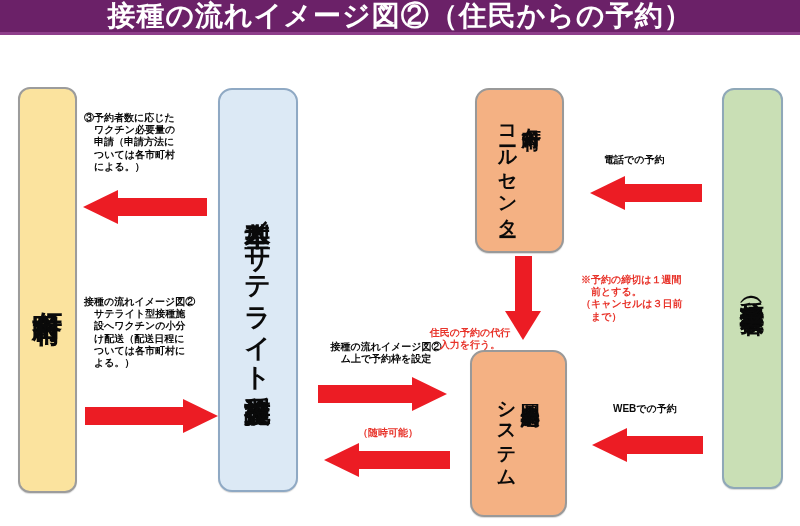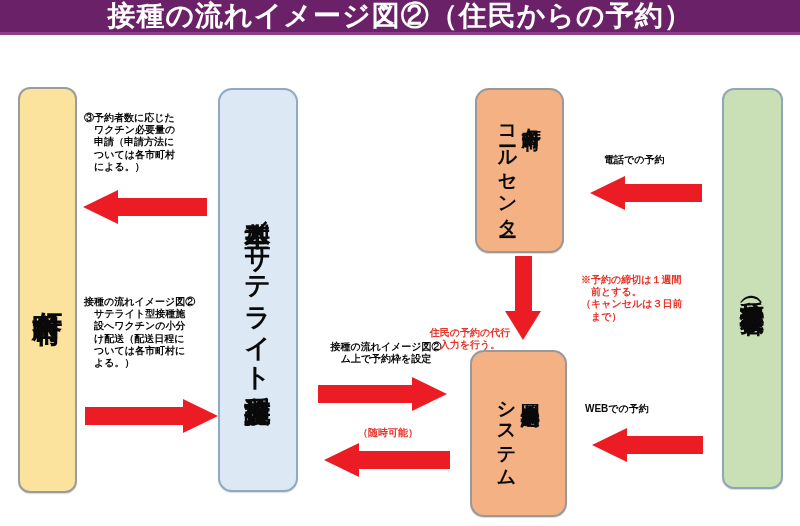--- a/index.html
+++ b/index.html
@@ -167,15 +167,15 @@
   <div class="note red center" style="left:408px;top:279px;width:124px;margin-top:48px;">住民の予約の代行
 入力を行う。</div>
 
   <div class="note" style="left:604px;top:154px;">電話での予約</div>
 
   <div class="note red" style="left:581px;top:274px;width:132px;">※予約の締切は１週間
 　前とする。
 （キャンセルは３日前
 　まで）</div>
 
-  <div class="note" style="left:585px;top:403px;">WEBでの予約</div>
+  <div class="note" style="left:613px;top:403px;">WEBでの予約</div>
 
 </div>
 
 </body></html>

